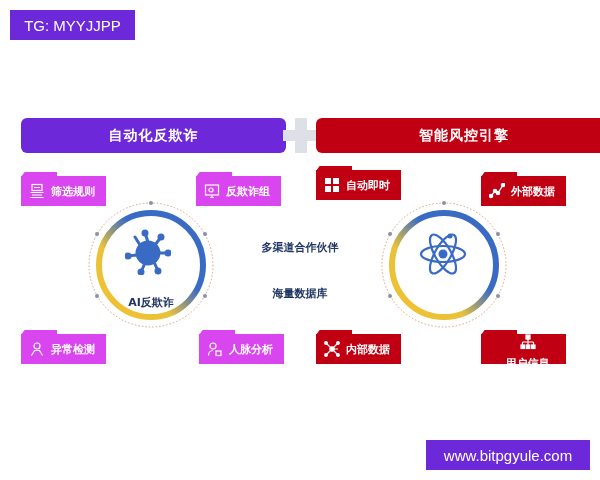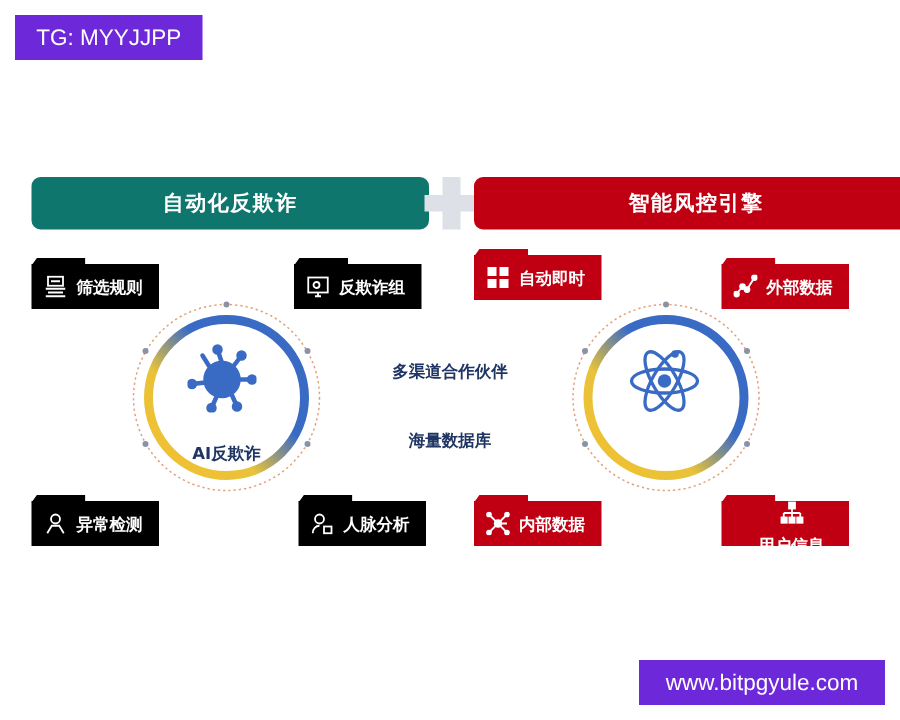--- a/index.html
+++ b/index.html
@@ -4,30 +4,30 @@
 <style>
   html, body { margin:0; padding:0; }
   body { width:600px; height:480px; background:#ffffff; position:relative; overflow:hidden;
          font-family: "DejaVu Sans", "Liberation Sans", sans-serif; }
   .wm { position:absolute; background:#6d28d9; color:#ffffff; font-family:"Liberation Sans", sans-serif;
         font-size:15px; display:flex; align-items:center; justify-content:center; }
   .wm-top { left:10px; top:10px; width:125px; height:30px; }
   .wm-bottom { left:426px; top:440px; width:164px; height:30px; }
   .header { position:absolute; top:118px; height:35px; border-radius:6px; color:#fff;
             font-size:14px; font-weight:bold; display:flex; align-items:center; justify-content:center; letter-spacing:1px; }
-  .header-left { left:21px; width:265px; background:#0f766e; }
+  .header-left { left:21px; width:265px; background:#6d28d9; }
   .header-right { left:316px; width:296px; background:#c00012; }
   .plus { position:absolute; left:283px; top:118px; width:36px; height:35px; }
   .plus .h { position:absolute; left:0; top:12px; width:36px; height:11px; background:#dde0e7; }
   .plus .v { position:absolute; left:12px; top:0; width:12px; height:35px; background:#dde0e7; }
   .tag { position:absolute; height:30px; width:85px; color:#fff; font-size:11px; font-weight:bold;
          display:flex; align-items:center; gap:6px; padding-left:8px; box-sizing:border-box; }
   .tag::before { content:""; position:absolute; left:0; top:-4px; width:36px; height:5px; background:inherit;
                  clip-path: polygon(0 100%, 10% 0, 100% 0, 100% 100%); }
-  .tag.gray { background:#000000; }
+  .tag.gray { background:#d946ef; }
   .tag.red { background:#c00012; }
   .tag .icon { width:16px; height:16px; display:flex; align-items:center; justify-content:center; flex:0 0 16px; }
   .circle-wrap { position:absolute; width:132px; height:132px; }
   .circle-wrap svg { position:absolute; left:0; top:0; }
   .circle-label { position:absolute; left:0; width:100%; text-align:center; font-size:11px; font-weight:bold; color:#1f3563; }
   .center-text { position:absolute; left:230px; width:140px; text-align:center; font-size:11px; font-weight:bold; color:#1f3563; }
 </style>
 </head>
 <body>
 

